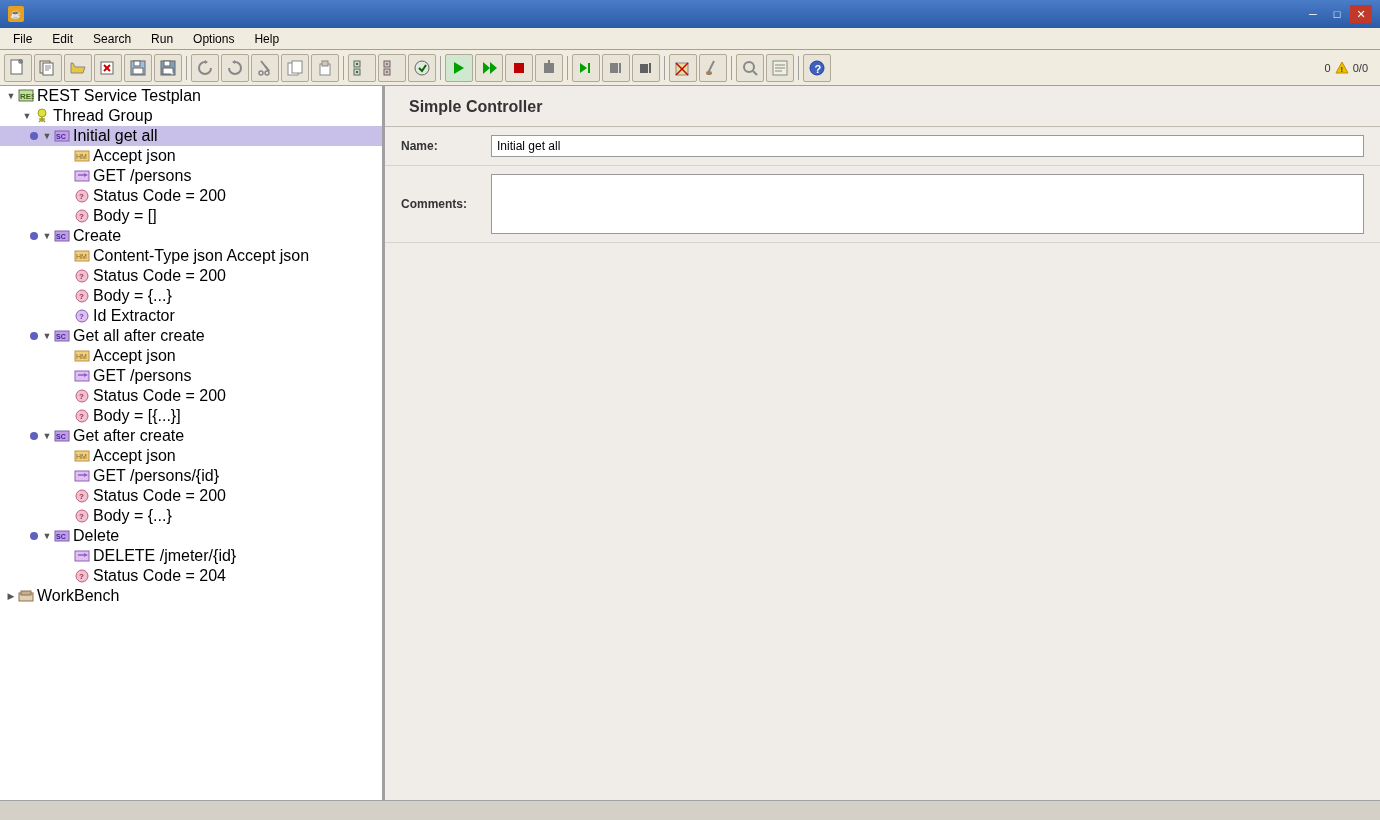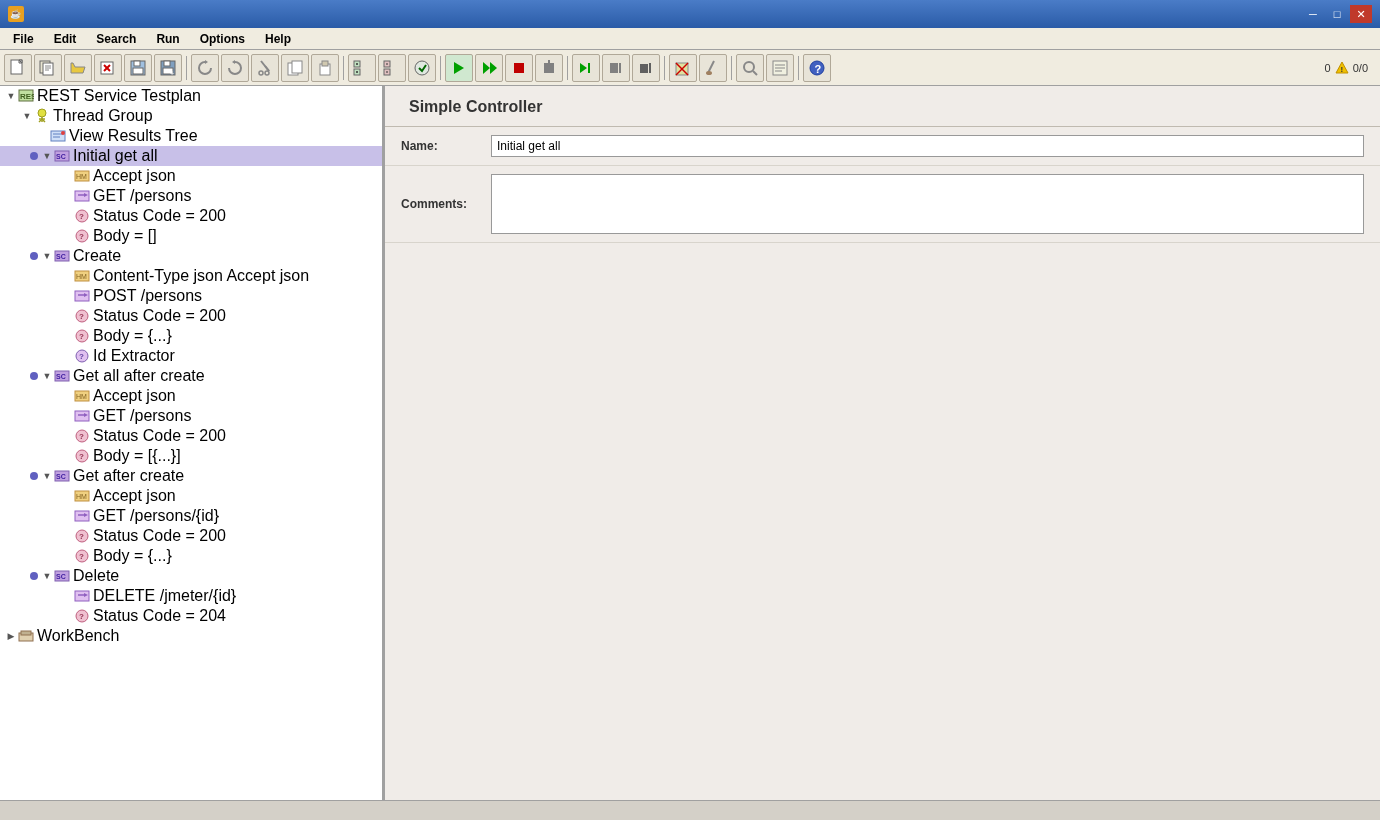--- a/index.html
+++ b/index.html
@@ -66,21 +66,20 @@
       gap: 2px;
       height: 22px;
       align-items: center;
     }
     .menu-item {
       padding: 2px 8px;
       cursor: pointer;
       font-size: 12px;
       color: #000;
       border: 1px solid transparent;
-      font-weight: bold;
     }
 
     
     .toolbar {
       background: #f0ece0;
       border-bottom: 1px solid #a0a0a0;
       padding: 2px 4px;
       display: flex;
       align-items: center;
       gap: 2px;
@@ -496,32 +495,20 @@
           <ellipse cx="8" cy="5" rx="4" ry="4" fill="#e0e040" stroke="#a0a020" stroke-width="1"></ellipse>
           <line x1="8" y1="9" x2="8" y2="14" stroke="#a0a020" stroke-width="1.5"></line>
           <line x1="5" y1="11" x2="11" y2="11" stroke="#a0a020" stroke-width="1.5"></line>
           <line x1="5" y1="14" x2="8" y2="11" stroke="#a0a020" stroke-width="1.5"></line>
           <line x1="11" y1="14" x2="8" y2="11" stroke="#a0a020" stroke-width="1.5"></line>
         </svg>
       </span>
       <span class="tree-label">Thread Group</span>
     </div>
 
-    <div class="tree-node" style="padding-left:36px;">
-      <span class="tree-toggle" style="visibility:hidden;">▶</span>
-      <span class="tree-icon">
-        <svg width="16" height="16" viewBox="0 0 16 16">
-          <rect x="1" y="3" width="14" height="10" fill="#d0e0f8" stroke="#6080c0" stroke-width="1"></rect>
-          <line x1="3" y1="6" x2="13" y2="6" stroke="#6080c0" stroke-width="1"></line>
-          <line x1="3" y1="9" x2="10" y2="9" stroke="#6080c0" stroke-width="1"></line>
-          <circle cx="13" cy="5" r="2" fill="#e04040"></circle>
-        </svg>
-      </span>
-      <span class="tree-label">View Results Tree</span>
-    </div>
 
     <div class="tree-node selected" style="padding-left:30px;">
       <span style="display:inline-block;width:8px;height:8px;border-radius:50%;background:#6060c0;margin-right:2px;flex-shrink:0;"></span>
       <span class="tree-toggle">▼</span>
       <span class="tree-icon">
         <svg width="16" height="16" viewBox="0 0 16 16">
           <rect x="1" y="3" width="14" height="10" fill="#c0a0e0" stroke="#8060b0" stroke-width="1"></rect>
           <text x="2" y="11" font-size="7" fill="#4020a0" font-weight="bold">SC</text>
         </svg>
       </span>
@@ -589,31 +576,20 @@
       <span class="tree-toggle" style="visibility:hidden;">▶</span>
       <span class="tree-icon">
         <svg width="16" height="16" viewBox="0 0 16 16">
           <rect x="1" y="3" width="14" height="10" fill="#f0d080" stroke="#c09040" stroke-width="1"></rect>
           <text x="2" y="11" font-size="7" fill="#806020">HM</text>
         </svg>
       </span>
       <span class="tree-label">Content-Type json Accept json</span>
     </div>
 
-    <div class="tree-node" style="padding-left:60px;">
-      <span class="tree-toggle" style="visibility:hidden;">▶</span>
-      <span class="tree-icon">
-        <svg width="16" height="16" viewBox="0 0 16 16">
-          <rect x="1" y="3" width="14" height="10" fill="#e0c0f0" stroke="#9060c0" stroke-width="1"></rect>
-          <line x1="4" y1="7" x2="12" y2="7" stroke="#9060c0" stroke-width="1.5"></line>
-          <polygon points="10,5 14,7 10,9" fill="#9060c0"></polygon>
-        </svg>
-      </span>
-      <span class="tree-label">POST /persons</span>
-    </div>
 
     <div class="tree-node" style="padding-left:60px;">
       <span class="tree-toggle" style="visibility:hidden;">▶</span>
       <span class="tree-icon">
         <svg width="16" height="16" viewBox="0 0 16 16">
           <circle cx="8" cy="8" r="6" fill="#f0c0d0" stroke="#c06080" stroke-width="1"></circle>
           <text x="5" y="11" font-size="8" fill="#903050" font-weight="bold">?</text>
         </svg>
       </span>
       <span class="tree-label">Status Code = 200</span>

